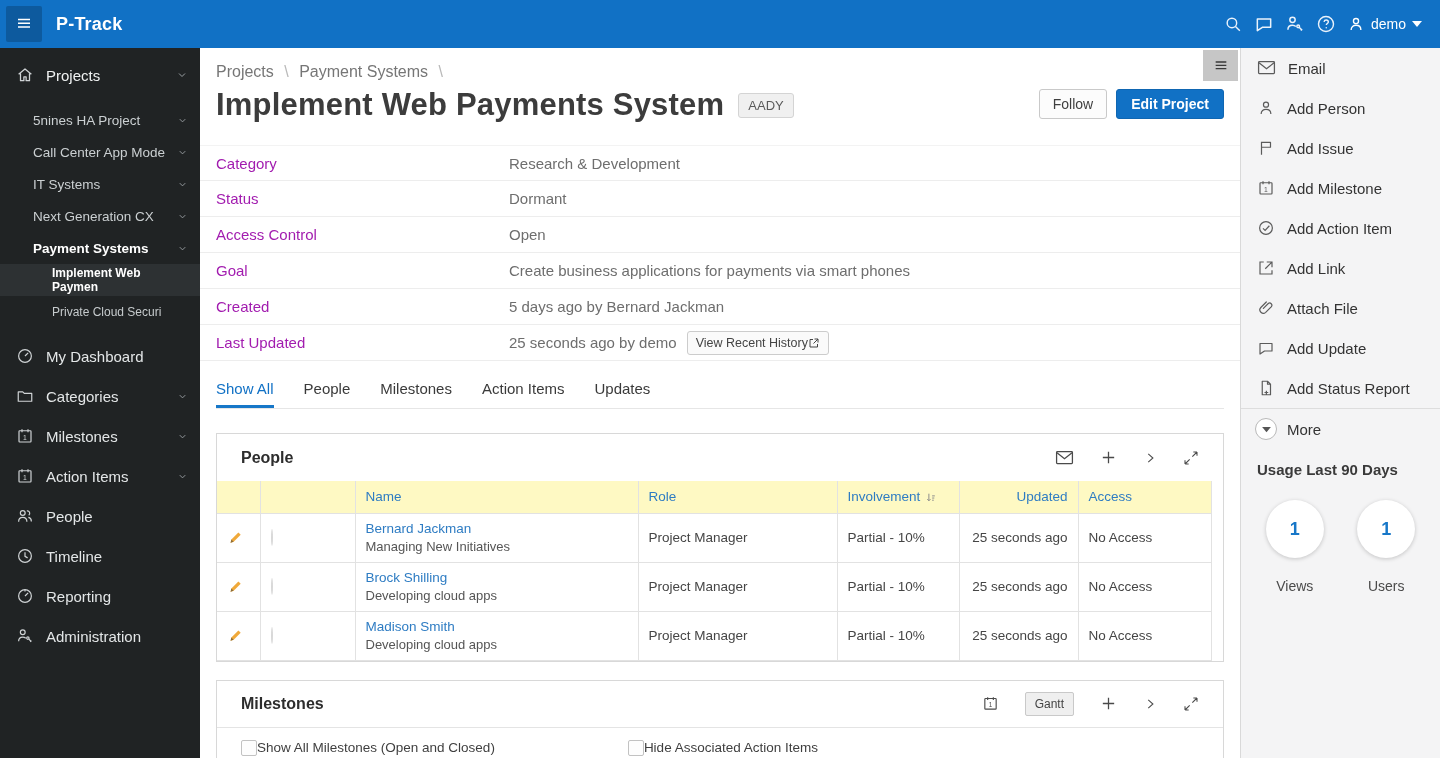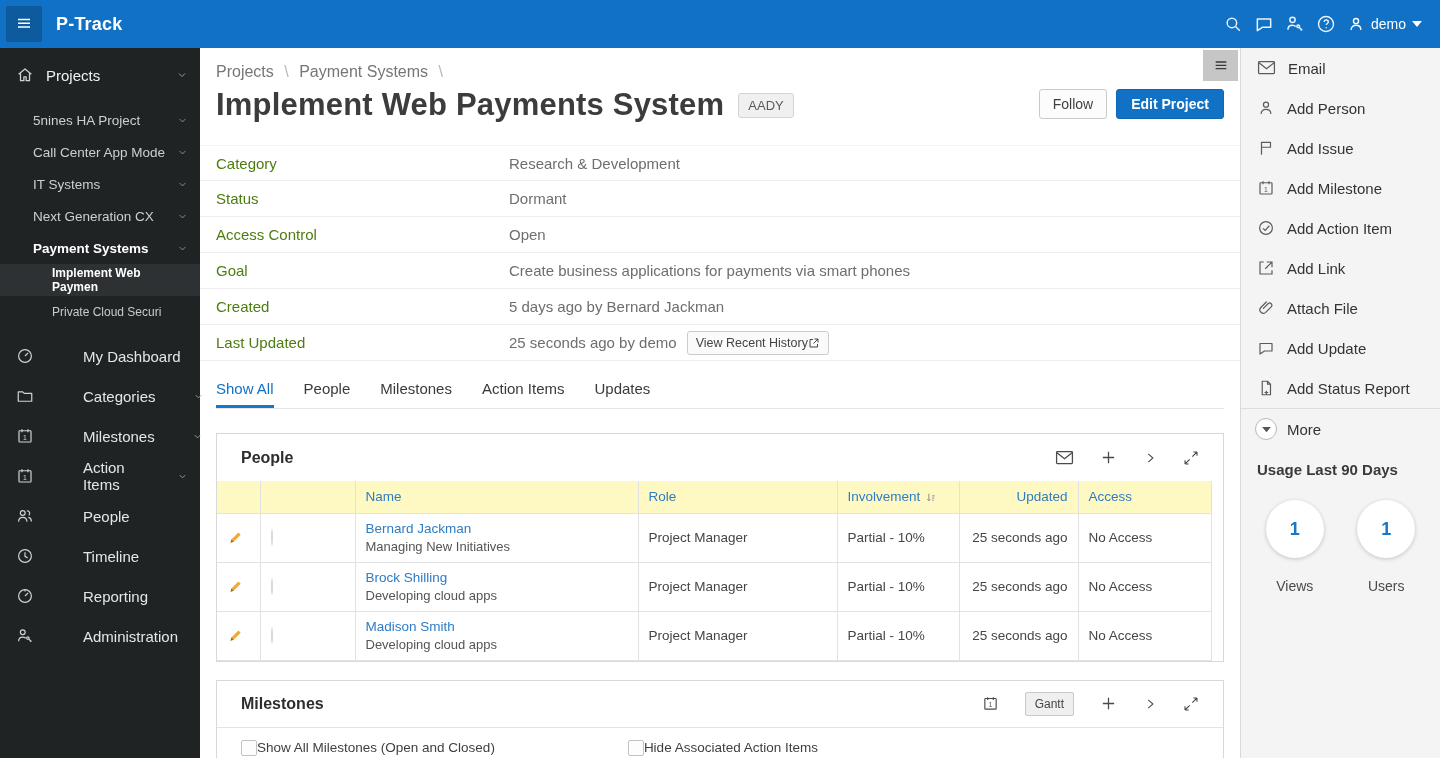--- a/index.html
+++ b/index.html
@@ -31,21 +31,21 @@
     background:#202324; color:#d8dcdd; z-index:20;
   }
   .nav-row { display:flex; align-items:center; cursor:pointer; }
   .nav-top { height:38px; padding:0 12px 0 16px; color:#f0f2f2; font-size:15px; }
   .nav-top .lbl { margin-left:12px; }
   .nav-chev { margin-left:auto; color:#9aa0a3; }
   .proj-item { height:32px; padding:0 12px 0 33px; font-size:13.5px; color:#cbd0d2; }
   .proj-item.bold { color:#fff; font-weight:bold; }
   .sub-item { height:32px; padding:0 12px 0 52px; font-size:12px; color:#c6cbcd; }
   .sub-item.selected { background:#2d3133; color:#fff; font-weight:bold; }
-  .menu-item { height:40px; padding:0 12px 0 16px; font-size:15px; color:#e3e6e7;gap:37px; }
+  .menu-item { height:40px; padding:0 12px 0 16px; font-size:15px; color:#e3e6e7; }
   .menu-item .lbl { margin-left:12px; }
   .nav-ic { color:#cfd3d5; }
 
   
   .main { position:absolute; left:200px; top:48px; width:1040px; bottom:0; background:#fff; overflow:hidden; }
 
   .crumbs { padding:15px 0 0 16px; font-size:16px; color:#767676; }
   .crumbs .sep { color:#b9b9b9; margin:0 6px; }
   .crumb { cursor:pointer; }
 
@@ -66,21 +66,21 @@
     font-size:14px; padding:6px 13px; cursor:pointer; font-family:inherit;
   }
   .btn-edit {
     background:#1171c5; border:1px solid #0f66b2; border-radius:3px; color:#fff; font-weight:bold;
     font-size:14px; padding:6px 14px; cursor:pointer; font-family:inherit;
   }
 
   .fields { margin:22px 0 0 0; }
   .field-row { display:flex; align-items:center; height:36px; border-bottom:1px solid #ededed; }
   .field-row:first-child { border-top:1px solid #f3f3f3; }
-  .f-label { width:309px; padding-left:16px; font-size:15px; color:#4d7c0f; }
+  .f-label { width:309px; padding-left:16px; font-size:15px; color:#a21caf; }
   .f-value { font-size:15px; color:#6e6e6e; display:flex; align-items:center; gap:10px; }
   .btn-history {
     display:flex; align-items:center; background:#fafafa; border:1px solid #ccc; border-radius:3px;
     font-size:12.5px; color:#444; padding:4px 8px; cursor:pointer; font-family:inherit;
   }
 
   .tabs { display:flex; gap:30px; margin:19px 0 0 16px; border-bottom:1px solid #e6e6e6; width:1008px; }
   .tab { font-size:15px; color:#3a3a3a; padding-bottom:8px; cursor:pointer; border-bottom:3px solid transparent; }
   .tab.active { color:#1171c5; border-bottom-color:#1777c8; }
 

